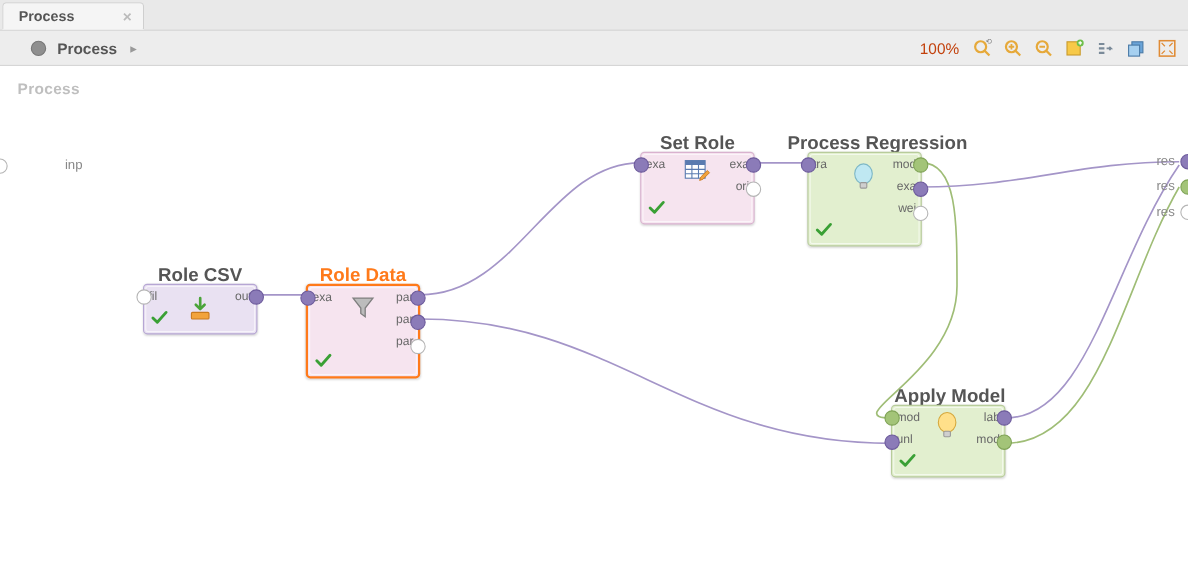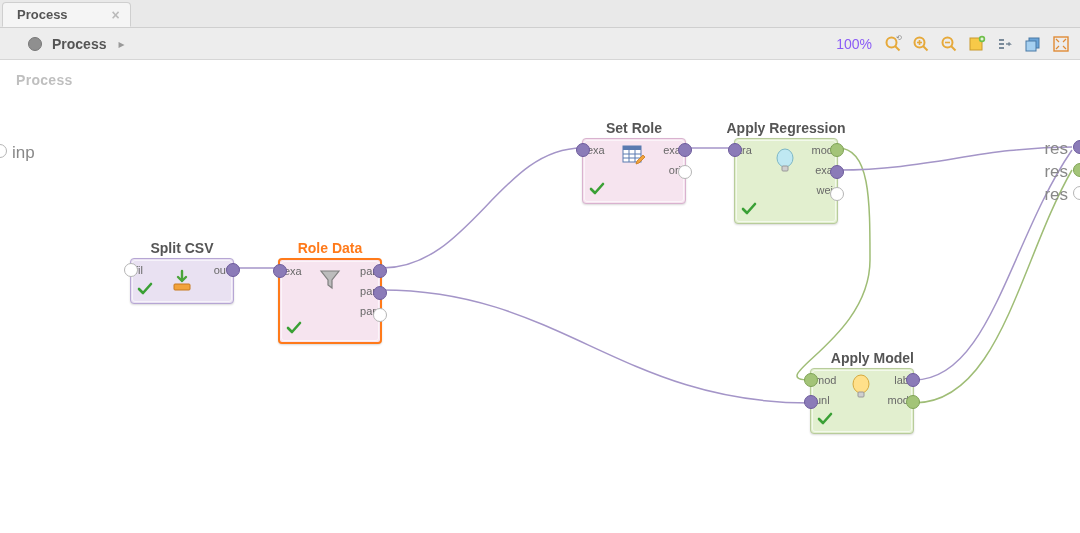--- a/index.html
+++ b/index.html
@@ -11,29 +11,29 @@
   .tab { display: flex; align-items: center; gap: 44px; padding: 0 10px 0 14px; background: #f5f5f5; border: 1px solid #cfcfcf; border-bottom: 1px solid #f5f5f5; border-radius: 4px 4px 0 0; margin-top: 2px; margin-left: 2px; font-weight: 700; color: #555; font-size: 13px; }
   .tab .close-x { color: #bbb; font-size: 14px; line-height: 1; cursor: pointer; }
 
   
   .crumb-bar { height: 32px; background: #ededed; border-bottom: 1px solid #d6d6d6; display: flex; align-items: center; justify-content: space-between; padding: 0 10px 0 28px; }
   .crumb-left { display: flex; align-items: center; gap: 10px; }
   .crumb-dot { width: 14px; height: 14px; border-radius: 50%; background: #8f8f8f; border: 1px solid #777; }
   .crumb-text { font-weight: 700; font-size: 14px; color: #555; }
   .crumb-sep { color: #999; font-size: 12px; margin-left: 2px; }
   .toolbar { display: flex; align-items: center; gap: 10px; }
-  .zoom-label { font-size: 14px; color: #8b5cf6; margin-right: 2px; }
+  .zoom-label { font-size: 14px; color: #c2410c; margin-right: 2px; }
   .tool-icon { width: 18px; height: 18px; display: inline-flex; align-items: center; justify-content: center; cursor: pointer; }
 
   
   .canvas { position: absolute; left: 0; right: 0; top: 60px; bottom: 0; background: #fff; }
   .canvas-title { position: absolute; top: 12px; left: 16px; color: #bfbfbf; font-weight: 700; font-size: 14px; letter-spacing: .3px; }
 
   
-  .op-label { position: absolute; font-weight: 700; font-size: 14px; color: #555; text-align: center; white-space: nowrap; }
+  .op-label { position: absolute; font-weight: 700; font-size: 17px; color: #555; text-align: center; white-space: nowrap; }
   .op-label.selected { color: #ff7a1a; }
   .op { position: absolute; width: 104px; border: 1px solid; border-radius: 4px; box-shadow: 0 1px 2px rgba(0,0,0,.15); }
   .op.purple { background: #e9e1f2; border-color: #b6a6d4; }
   .op.pink   { background: #f6e4ef; border-color: #d9b2cf; }
   .op.pink.selected { border: 2px solid #ff7a1a; }
   .op.green  { background: #e2efcf; border-color: #b8cc9b; }
   .op-icon { position: absolute; left: 50%; top: 50%; transform: translate(-50%, -50%); width: 26px; height: 26px; }
   .op-check { position: absolute; left: 6px; bottom: 4px; }
   .port-col { position: absolute; display: flex; flex-direction: column; gap: 7px; }
   .port-col.left  { left: 4px; top: 5px; align-items: flex-start; }
@@ -41,21 +41,21 @@
   .port-text { font-size: 11px; color: #686868; line-height: 13px; }
 
   
   .dot { position: absolute; width: 14px; height: 14px; border-radius: 50%; }
   .c-purple { background: #8b7bb8; border: 1px solid #6d5b9c; }
   .c-green  { background: #a3c478; border: 1px solid #7fa356; }
   .c-hollow { background: #fff; border: 1px solid #b5b5b5; }
 
   
   .edge-port { position: absolute; width: 14px; height: 14px; border-radius: 50%; }
-  .edge-label { position: absolute; font-size: 17px; color: #888; }
+  .edge-label { position: absolute; font-size: 12px; color: #888; margin-left: 47px; }
 
   svg.wires { position: absolute; left: 0; top: 0; width: 100%; height: 100%; pointer-events: none; }
   .wire-purple { stroke: #a495c8; stroke-width: 1.5; fill: none; }
   .wire-green  { stroke: #9fbd76; stroke-width: 1.5; fill: none; }
 
   .op .inner-border { position:absolute; inset:1px; border-radius:3px; border:1px solid rgba(255,255,255,.6); pointer-events:none;}
 </style>
 </head>
 <body>
 <div class="window">
@@ -150,21 +150,21 @@
   <span class="edge-port c-hollow" style="left:-7px; top:84px;"></span>
   <span class="edge-label" style="left:12px; top:83px;">inp</span>
 
   <span class="edge-port c-purple" style="right:-7px; top:80px;"></span>
   <span class="edge-label" style="right:12px; top:79px;">res</span>
   <span class="edge-port c-green" style="right:-7px; top:103px;"></span>
   <span class="edge-label" style="right:12px; top:102px;">res</span>
   <span class="edge-port c-hollow" style="right:-7px; top:126px;"></span>
   <span class="edge-label" style="right:12px; top:125px;">res</span>
 
-  <div class="op-label" style="left:130px; top:180px; width:104px;">Split CSV</div>
+  <div class="op-label" style="left:130px; top:180px; width:104px;">Role CSV</div>
   <div class="op purple" style="left:130px; top:198px; height:46px;">
     <div class="inner-border"></div>
     <div class="port-col left">
           <span class="port-text">fil</span>
         </div>
     <div class="port-col right">
           <span class="port-text">out</span>
         </div>
     <span class="dot c-hollow" style="left:-7px; top:4px;"></span>
     <span class="dot c-purple" style="right:-7px; top:4px;"></span>
@@ -226,21 +226,21 @@
             <line x1="2" y1="11" x2="20" y2="11" stroke="#5a7bb0"></line>
             <line x1="2" y1="15" x2="20" y2="15" stroke="#5a7bb0"></line>
             <path d="M16 18 l6 -6 l2 2 l-6 6 l-3 1 z" fill="#f2a33c" stroke="#c87a1f" stroke-width=".8"></path>
           </svg>
     </span>
     <span class="op-check"><svg width="16" height="14" viewBox="0 0 16 14">
             <path d="M2 7 l4 4 l8 -9" stroke="#3aa035" stroke-width="2.6" fill="none" stroke-linecap="round" stroke-linejoin="round"></path>
           </svg></span>
   </div>
 
-  <div class="op-label" style="left:716px; top:60px; width:140px;">Apply Regression</div>
+  <div class="op-label" style="left:716px; top:60px; width:140px;">Process Regression</div>
   <div class="op green" style="left:734px; top:78px; height:86px;">
     <div class="inner-border"></div>
     <div class="port-col left">
           <span class="port-text">tra</span>
         </div>
     <div class="port-col right">
       <span class="port-text">mod</span>
       <span class="port-text">exa</span>
       <span class="port-text">wei</span>
     </div>

